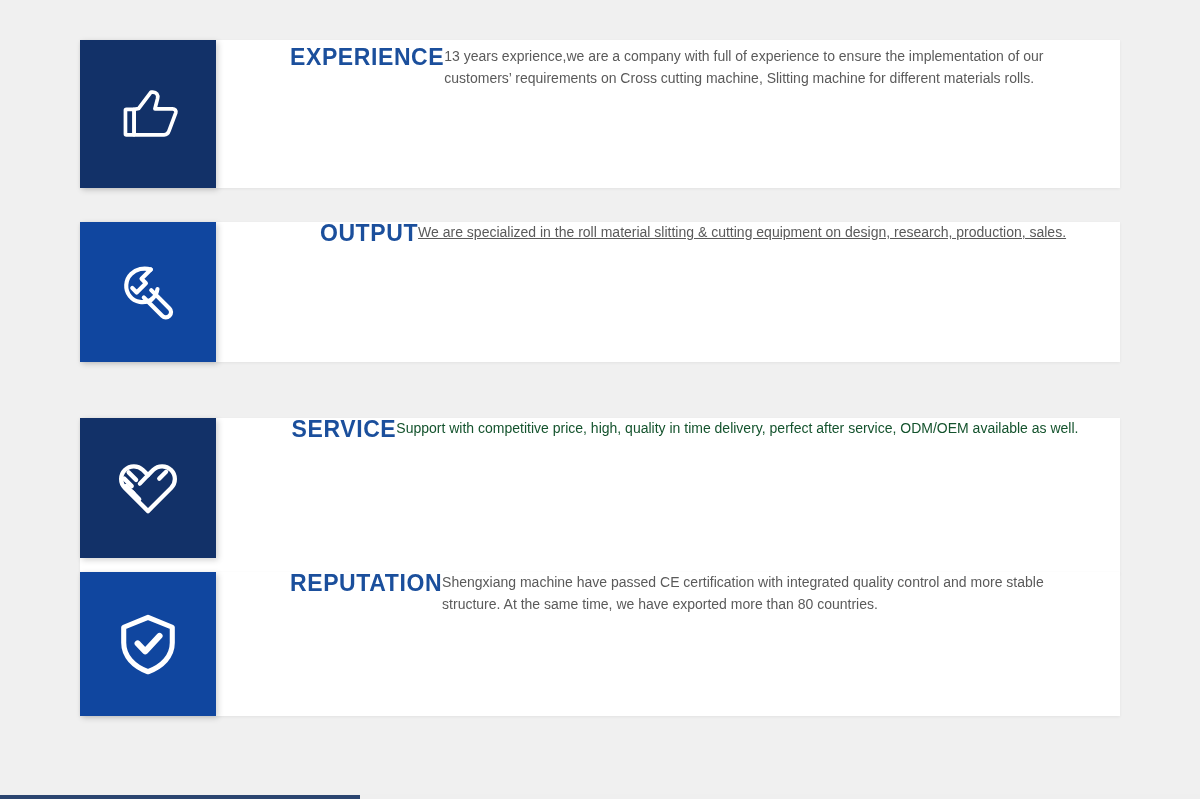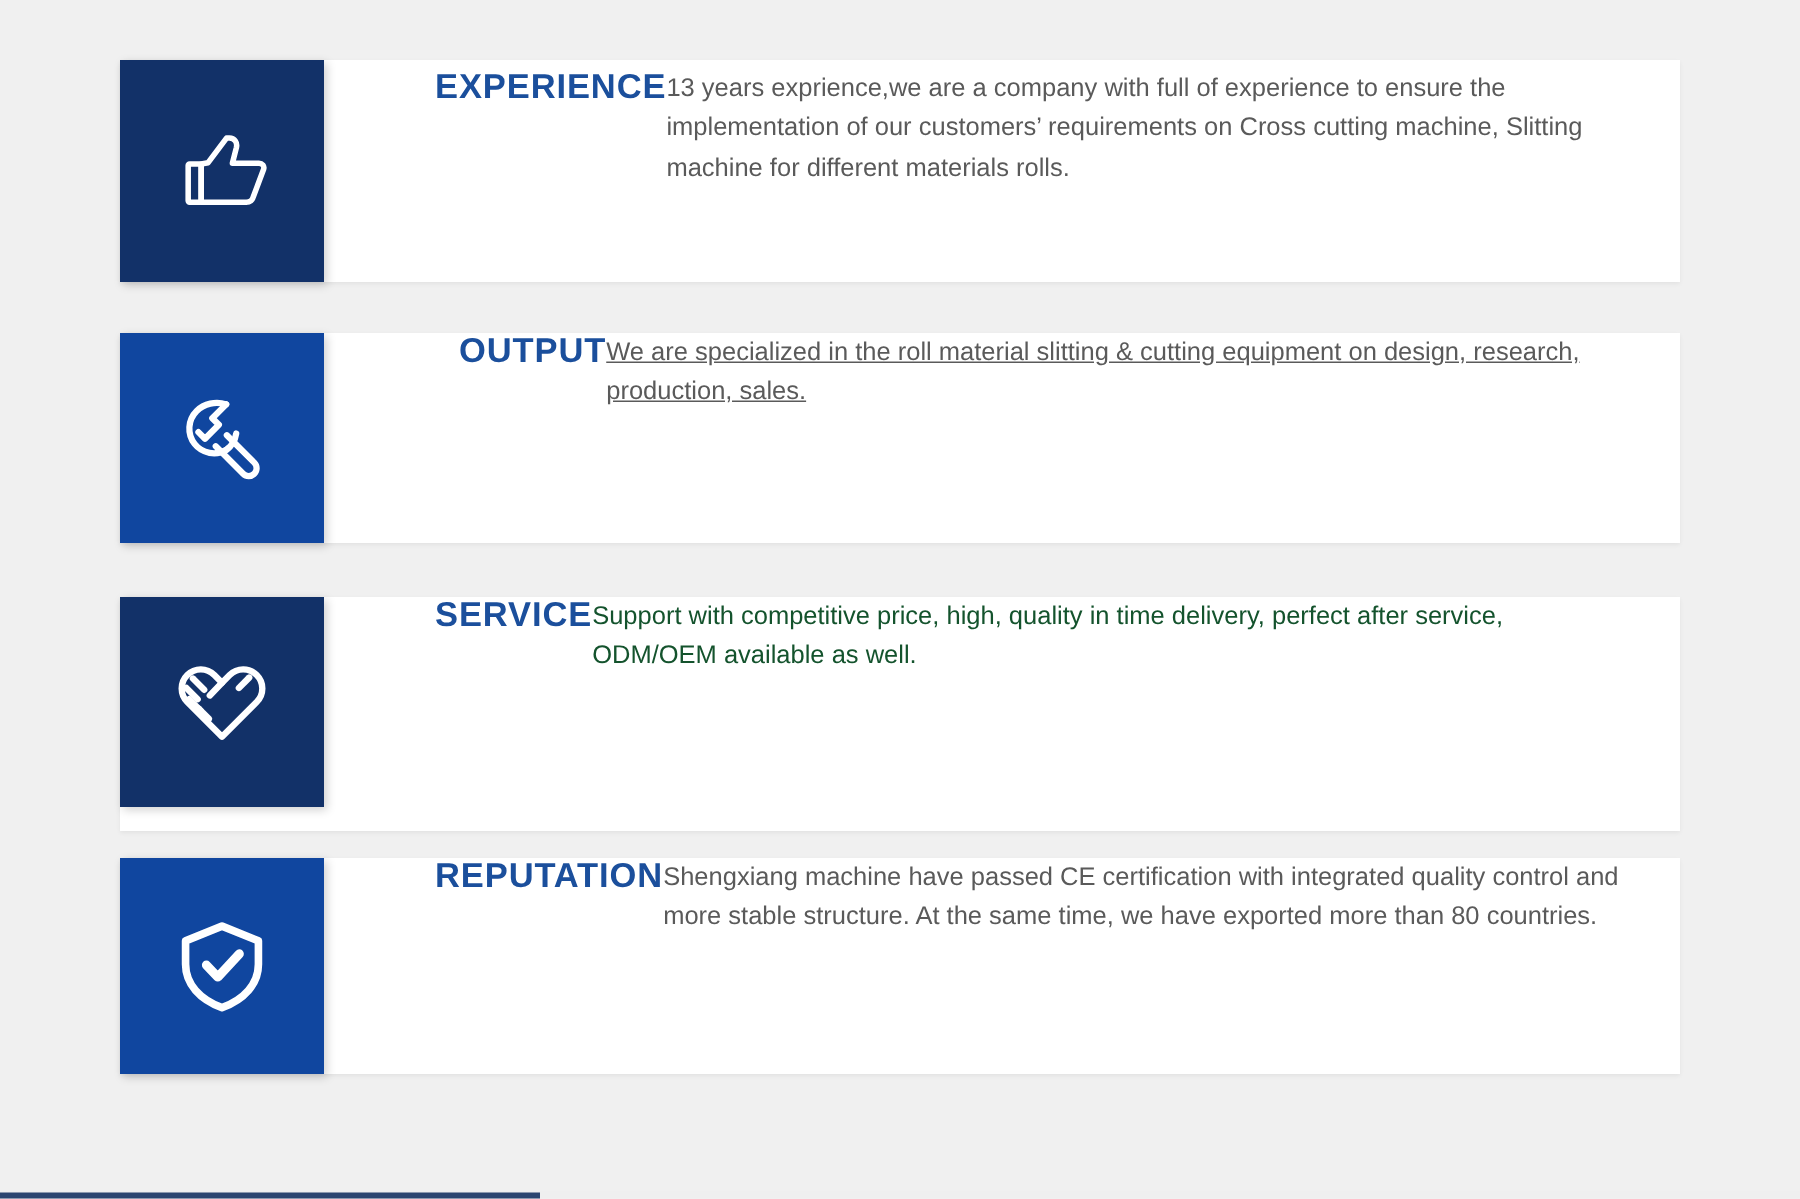--- a/index.html
+++ b/index.html
@@ -27,21 +27,21 @@
     left: 80px;
     width: 1040px;
     background: #ffffff;
     box-shadow: 0 1px 3px rgba(0,0,0,0.06);
     display: flex;
     align-items: stretch;
   }
 
   .card-1 { top: 40px;  height: 148px; }
   .card-2 { top: 222px; height: 140px; gap: 16px; }
-  .card-3 { top: 398px; height: 156px; }
+  .card-3 { top: 418px; height: 156px; }
   .card-4 { top: 572px; height: 144px; }
 
   .icon-box {
     width: 136px;
     flex: 0 0 136px;
     display: flex;
     align-items: center;
     justify-content: center;
     position: relative;
     box-shadow: 2px 2px 6px rgba(0,0,0,0.18);
@@ -69,21 +69,21 @@
   .card-title {
     font-size: 23px;
     font-weight: bold;
     color: #1b4f9c;
     letter-spacing: 0.6px;
     margin: 0 0 14px 0;
     line-height: 1;
   }
 
   .card-desc {
-    font-size: 17px;
+    font-size: 14px;
     color: #5a5a5a;
     line-height: 1.55;
     margin: 0;
     max-width: 800px;
   }
 
   .bottom-scrollbar-track {
     position: absolute;
     left: 0;
     bottom: 0;

